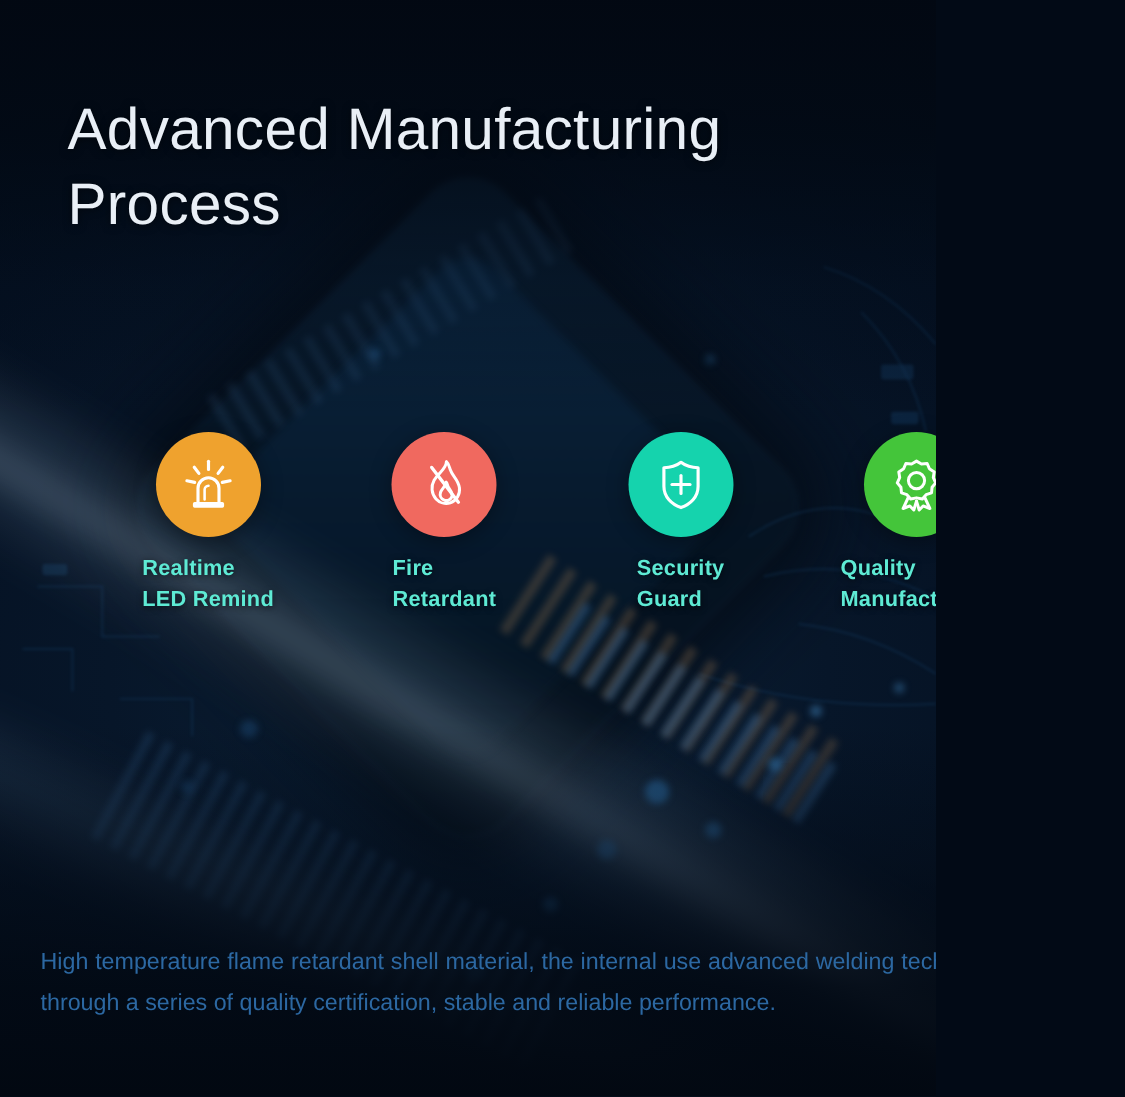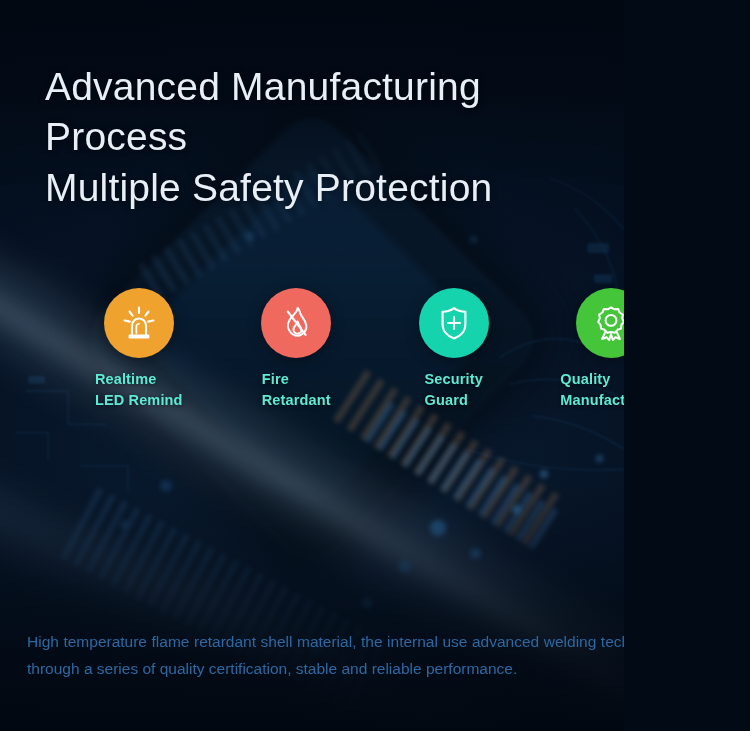--- a/index.html
+++ b/index.html
@@ -237,21 +237,21 @@
     <div class="bokeh" style="left:120px;top:520px;width:9px;height:9px;background:rgba(36,96,152,.3);"></div>
     <div class="bokeh" style="left:688px;top:388px;width:10px;height:10px;background:rgba(52,124,186,.4);"></div>
     <div class="bokeh" style="left:246px;top:232px;width:8px;height:8px;background:rgba(52,124,186,.3);"></div>
     <div class="bokeh" style="left:470px;top:236px;width:7px;height:7px;background:rgba(52,124,186,.28);"></div>
 
     <div class="vignette"></div>
   </div>
 
   <div class="content">
 
-    <h1 class="headline"><span>Advanced Manufacturing Process</span><span class="l2">Multiple Safety Protection</span></h1>
+    <h1 class="headline"><span>Advanced Manufacturing Process</span></h1>
 
     <div class="features">
 
       <div class="feature">
         <div class="badge" style="background:#efa22e;">
           <span>
             <svg width="40" height="40" viewBox="0 0 40 40" fill="none" stroke="#ffffff" stroke-width="2.1" stroke-linecap="round">
 
               <line x1="20" y1="4.5" x2="20" y2="10"></line>
               <line x1="10.5" y1="8.5" x2="13.6" y2="12.6"></line>

